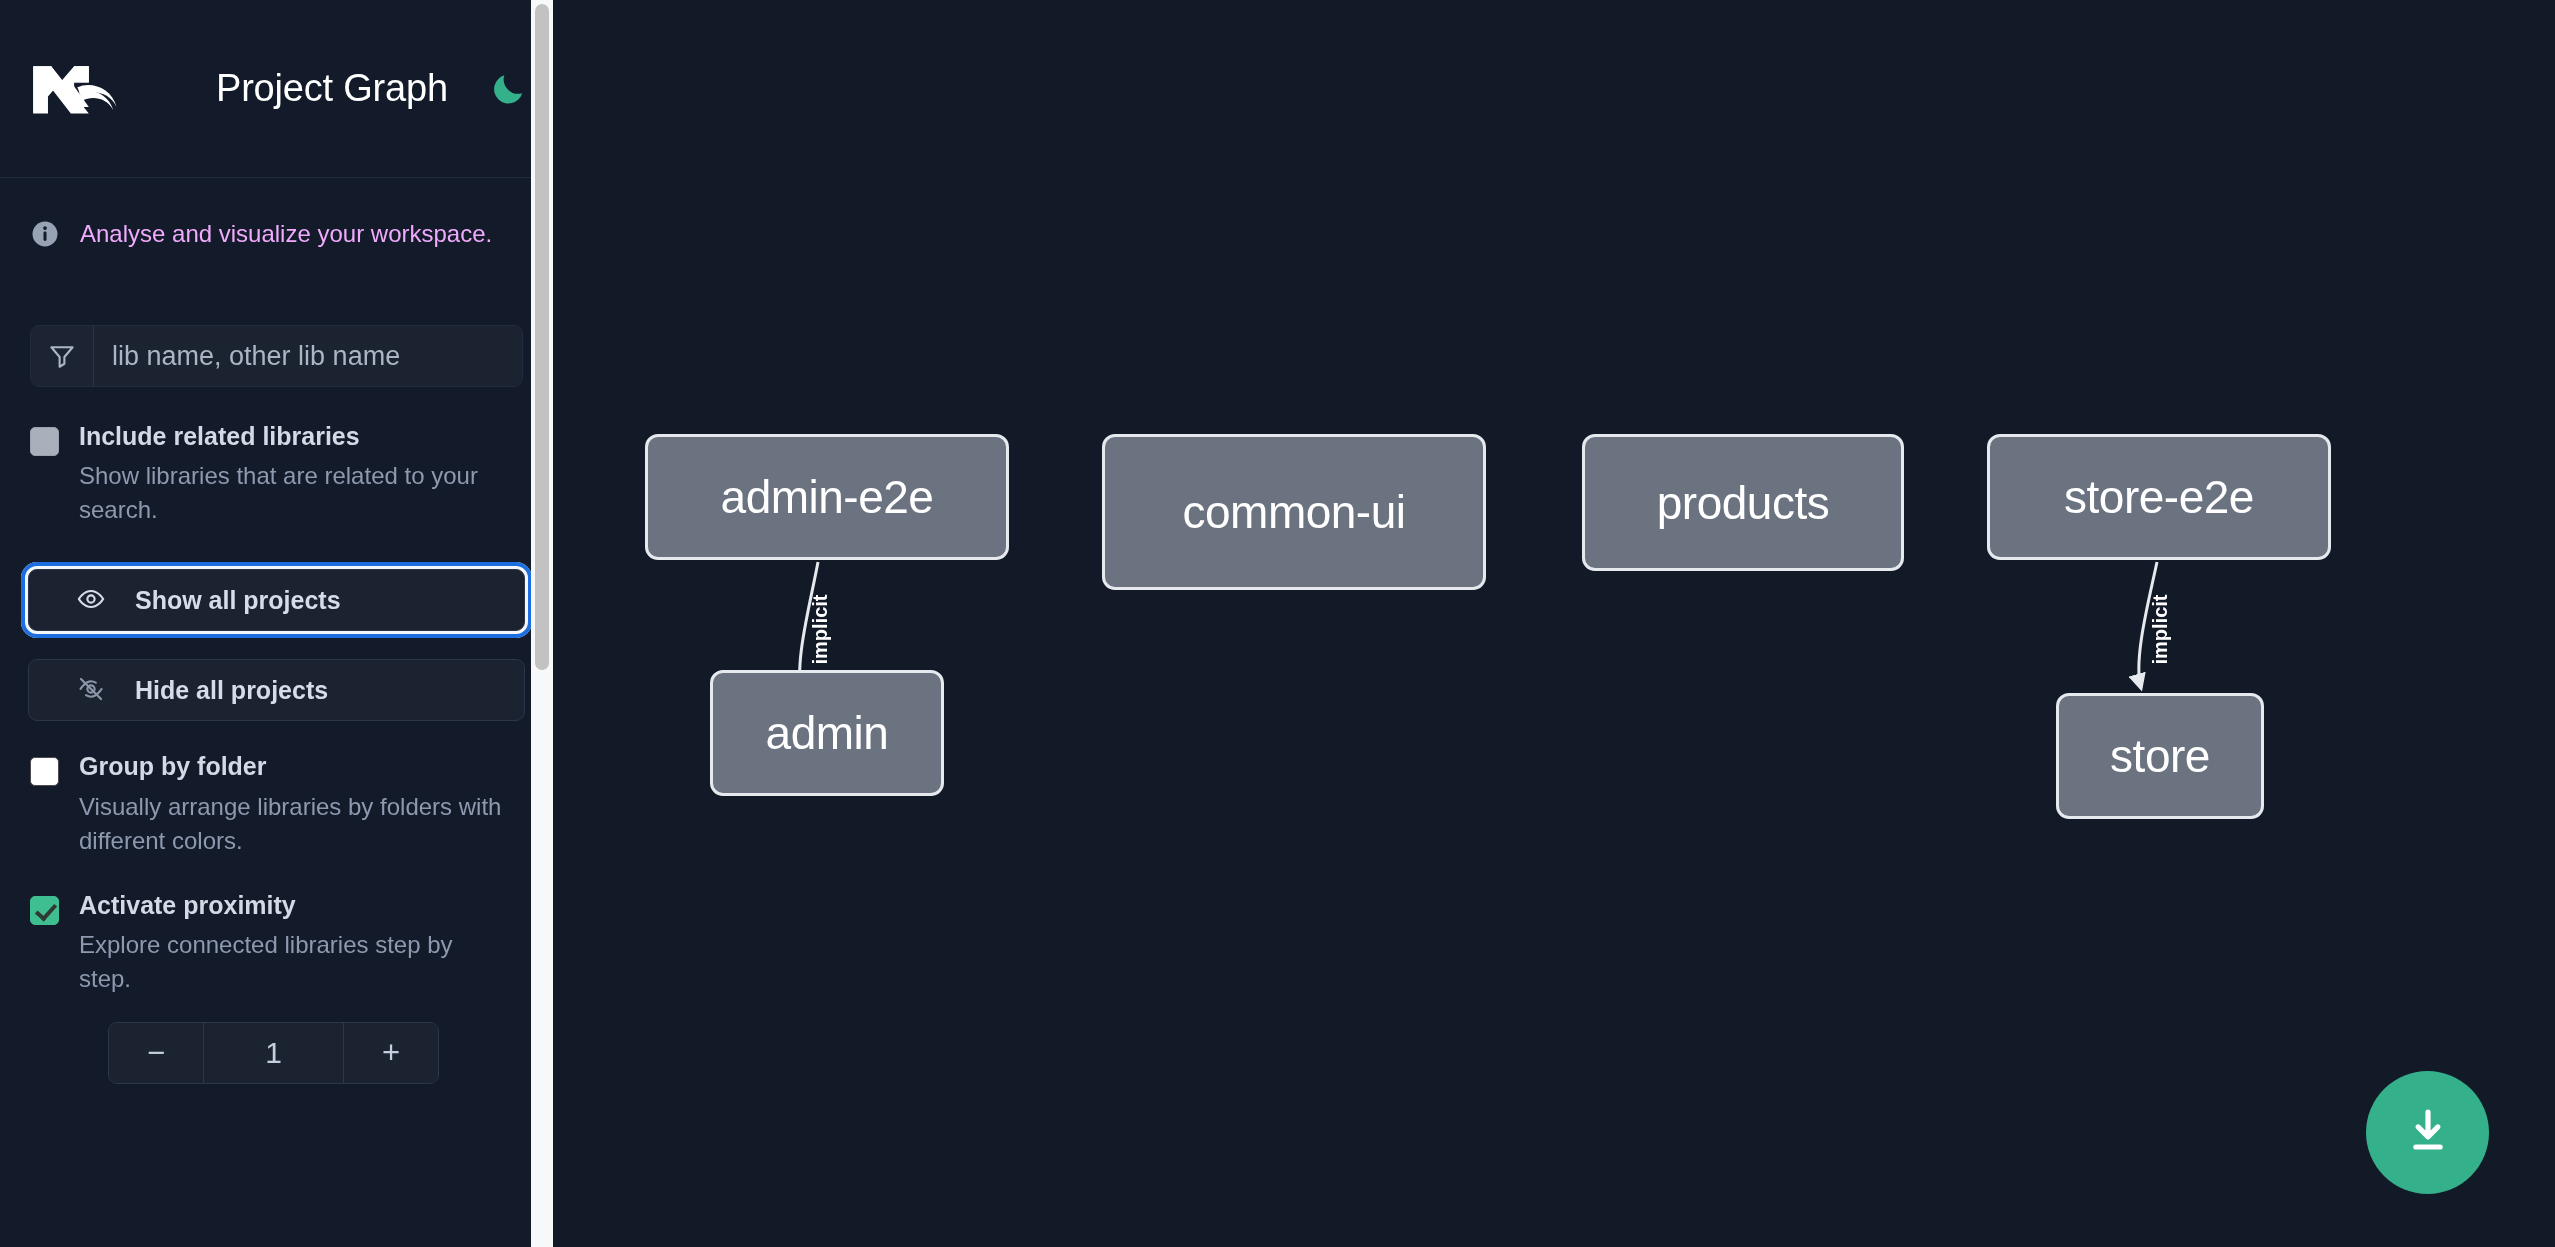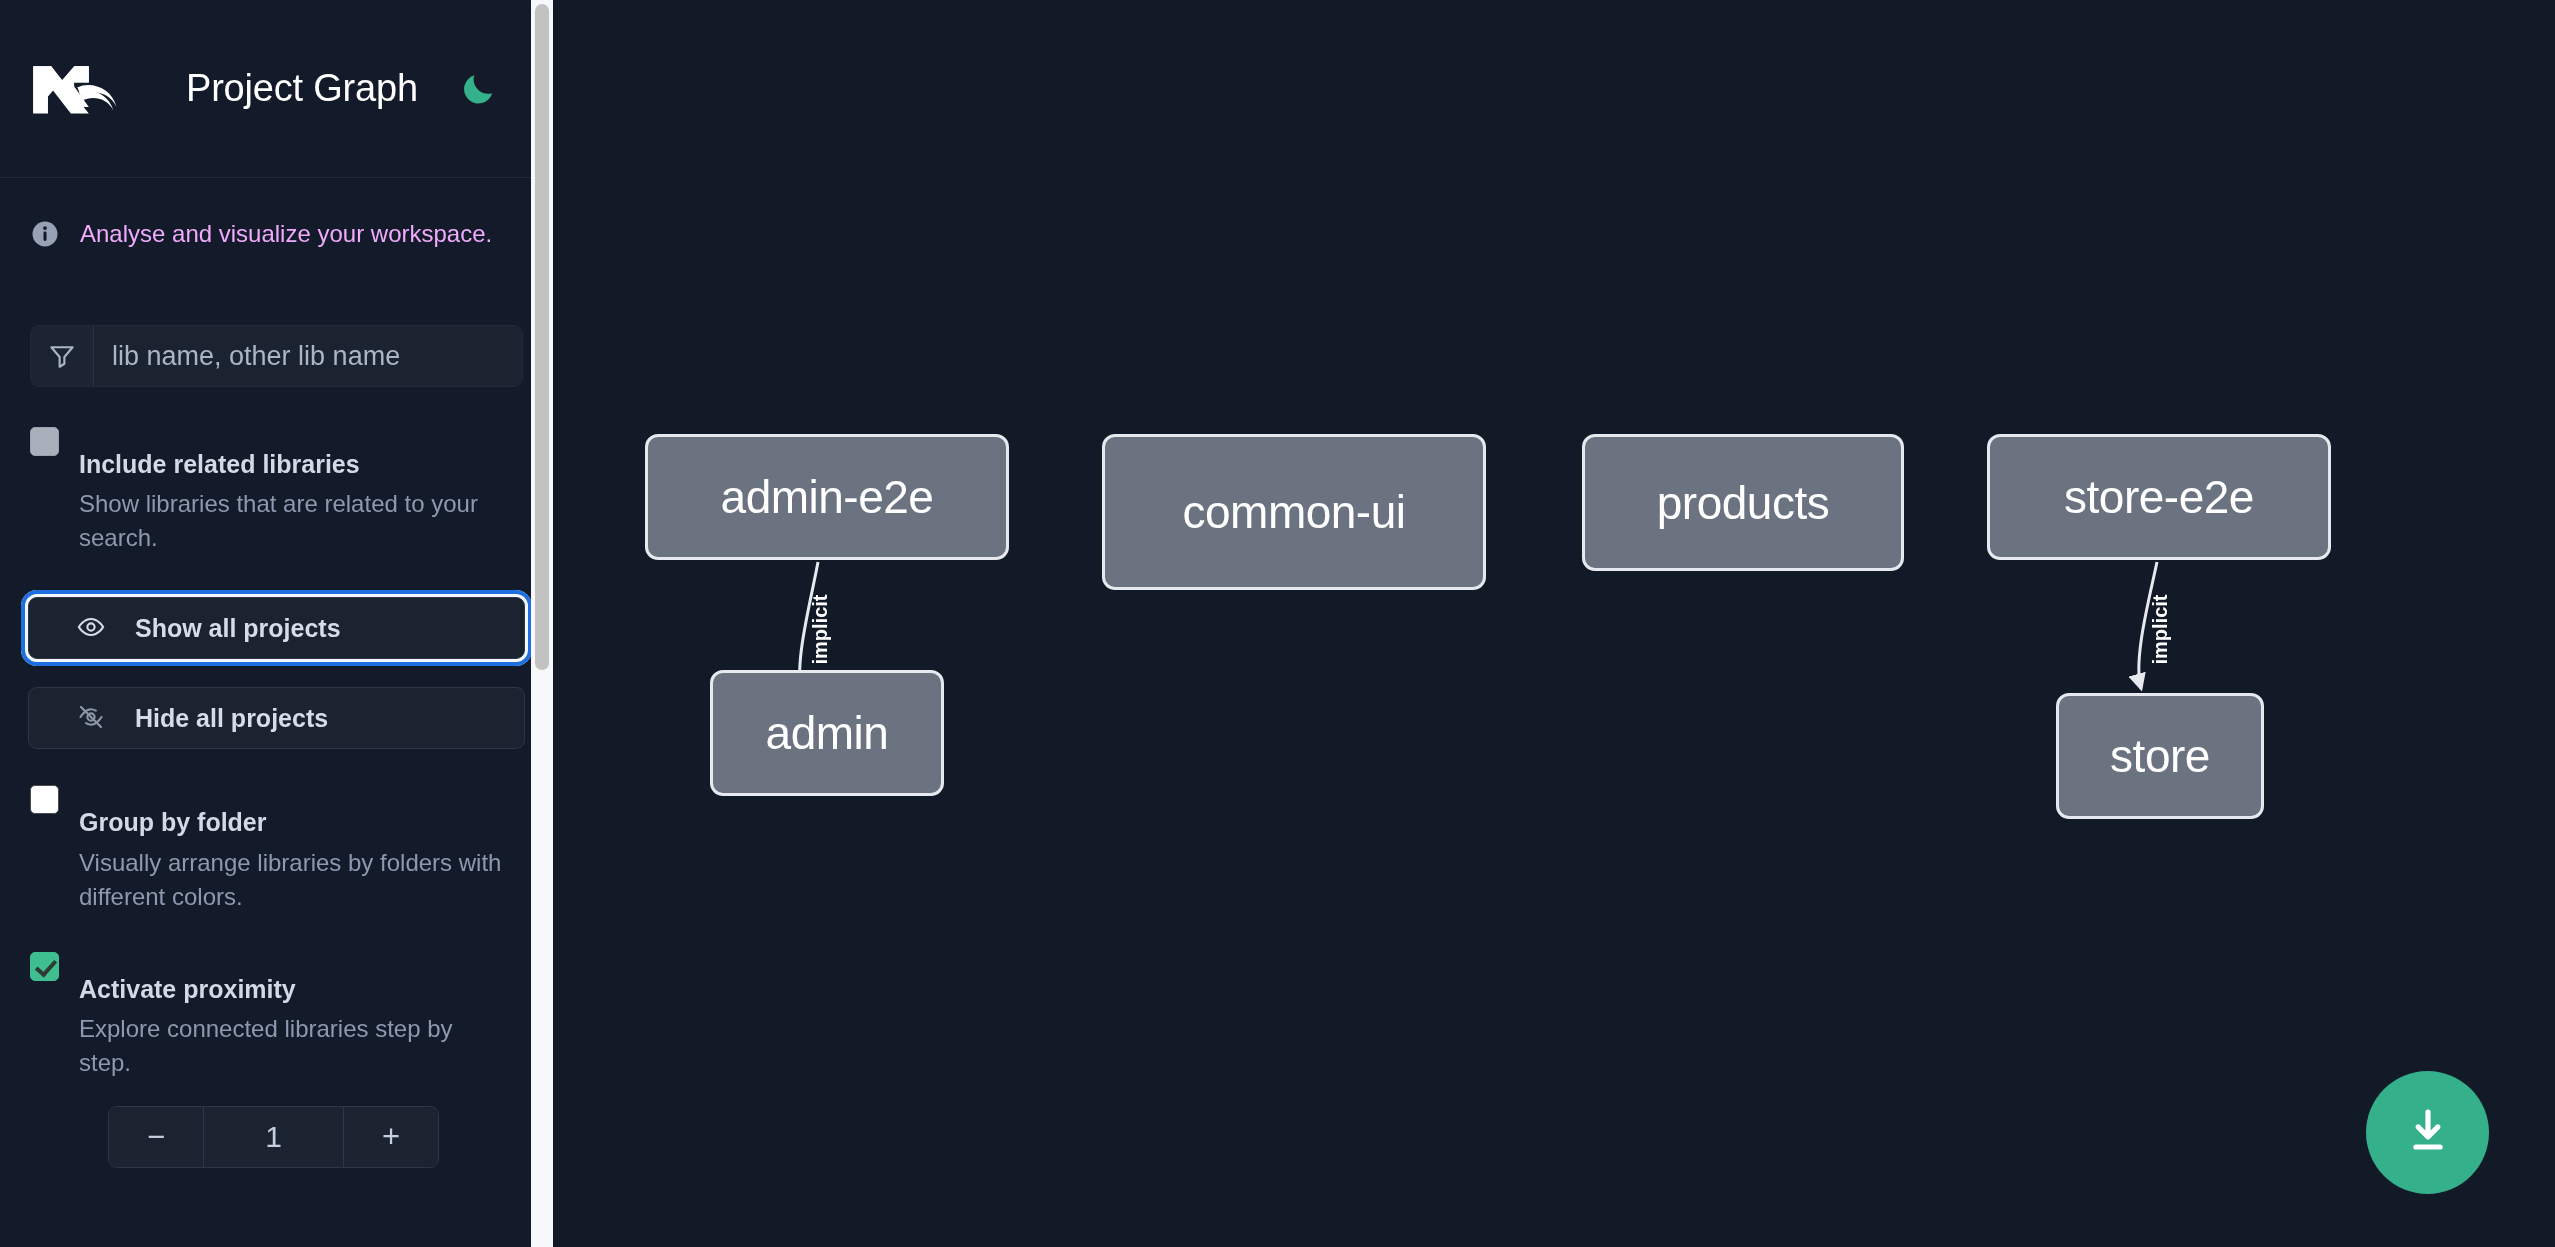--- a/index.html
+++ b/index.html
@@ -37,21 +37,21 @@
     border-bottom: 1px solid #222b3d;
     background: #131a29;
   }
 
   .nx-logo { width: 98px; height: 60px; flex: 0 0 auto; }
 
   .app-title {
     color: #ffffff;
     font-size: 38px;
     font-weight: 400;
-    margin-left: 58px;
+    margin-left: 88px;
     letter-spacing: -0.2px;
     white-space: nowrap;
   }
 
   .theme-toggle {
     margin-left: 38px;
     width: 44px; height: 44px;
     display: flex; align-items: center; justify-content: center;
     cursor: pointer;
   }
@@ -124,21 +124,21 @@
   .cb.green { background: #3fbf91; border: 1px solid #3fbf91; }
   .cb.green::after {
     content: "";
     position: absolute;
     left: 9px; top: 3px;
     width: 8px; height: 16px;
     border: solid #2f3a33;
     border-width: 0 4px 4px 0;
     transform: rotate(42deg);
   }
-  .opt-body { flex: 1; margin-top: 28px; }
+  .opt-body { flex: 1; }
   .opt-title {
     color: #d3dae6;
     font-size: 25px;
     font-weight: 700;
     line-height: 1.25;
   }
   .opt-desc {
     color: #8d99ae;
     font-size: 24px;
     line-height: 1.42;

